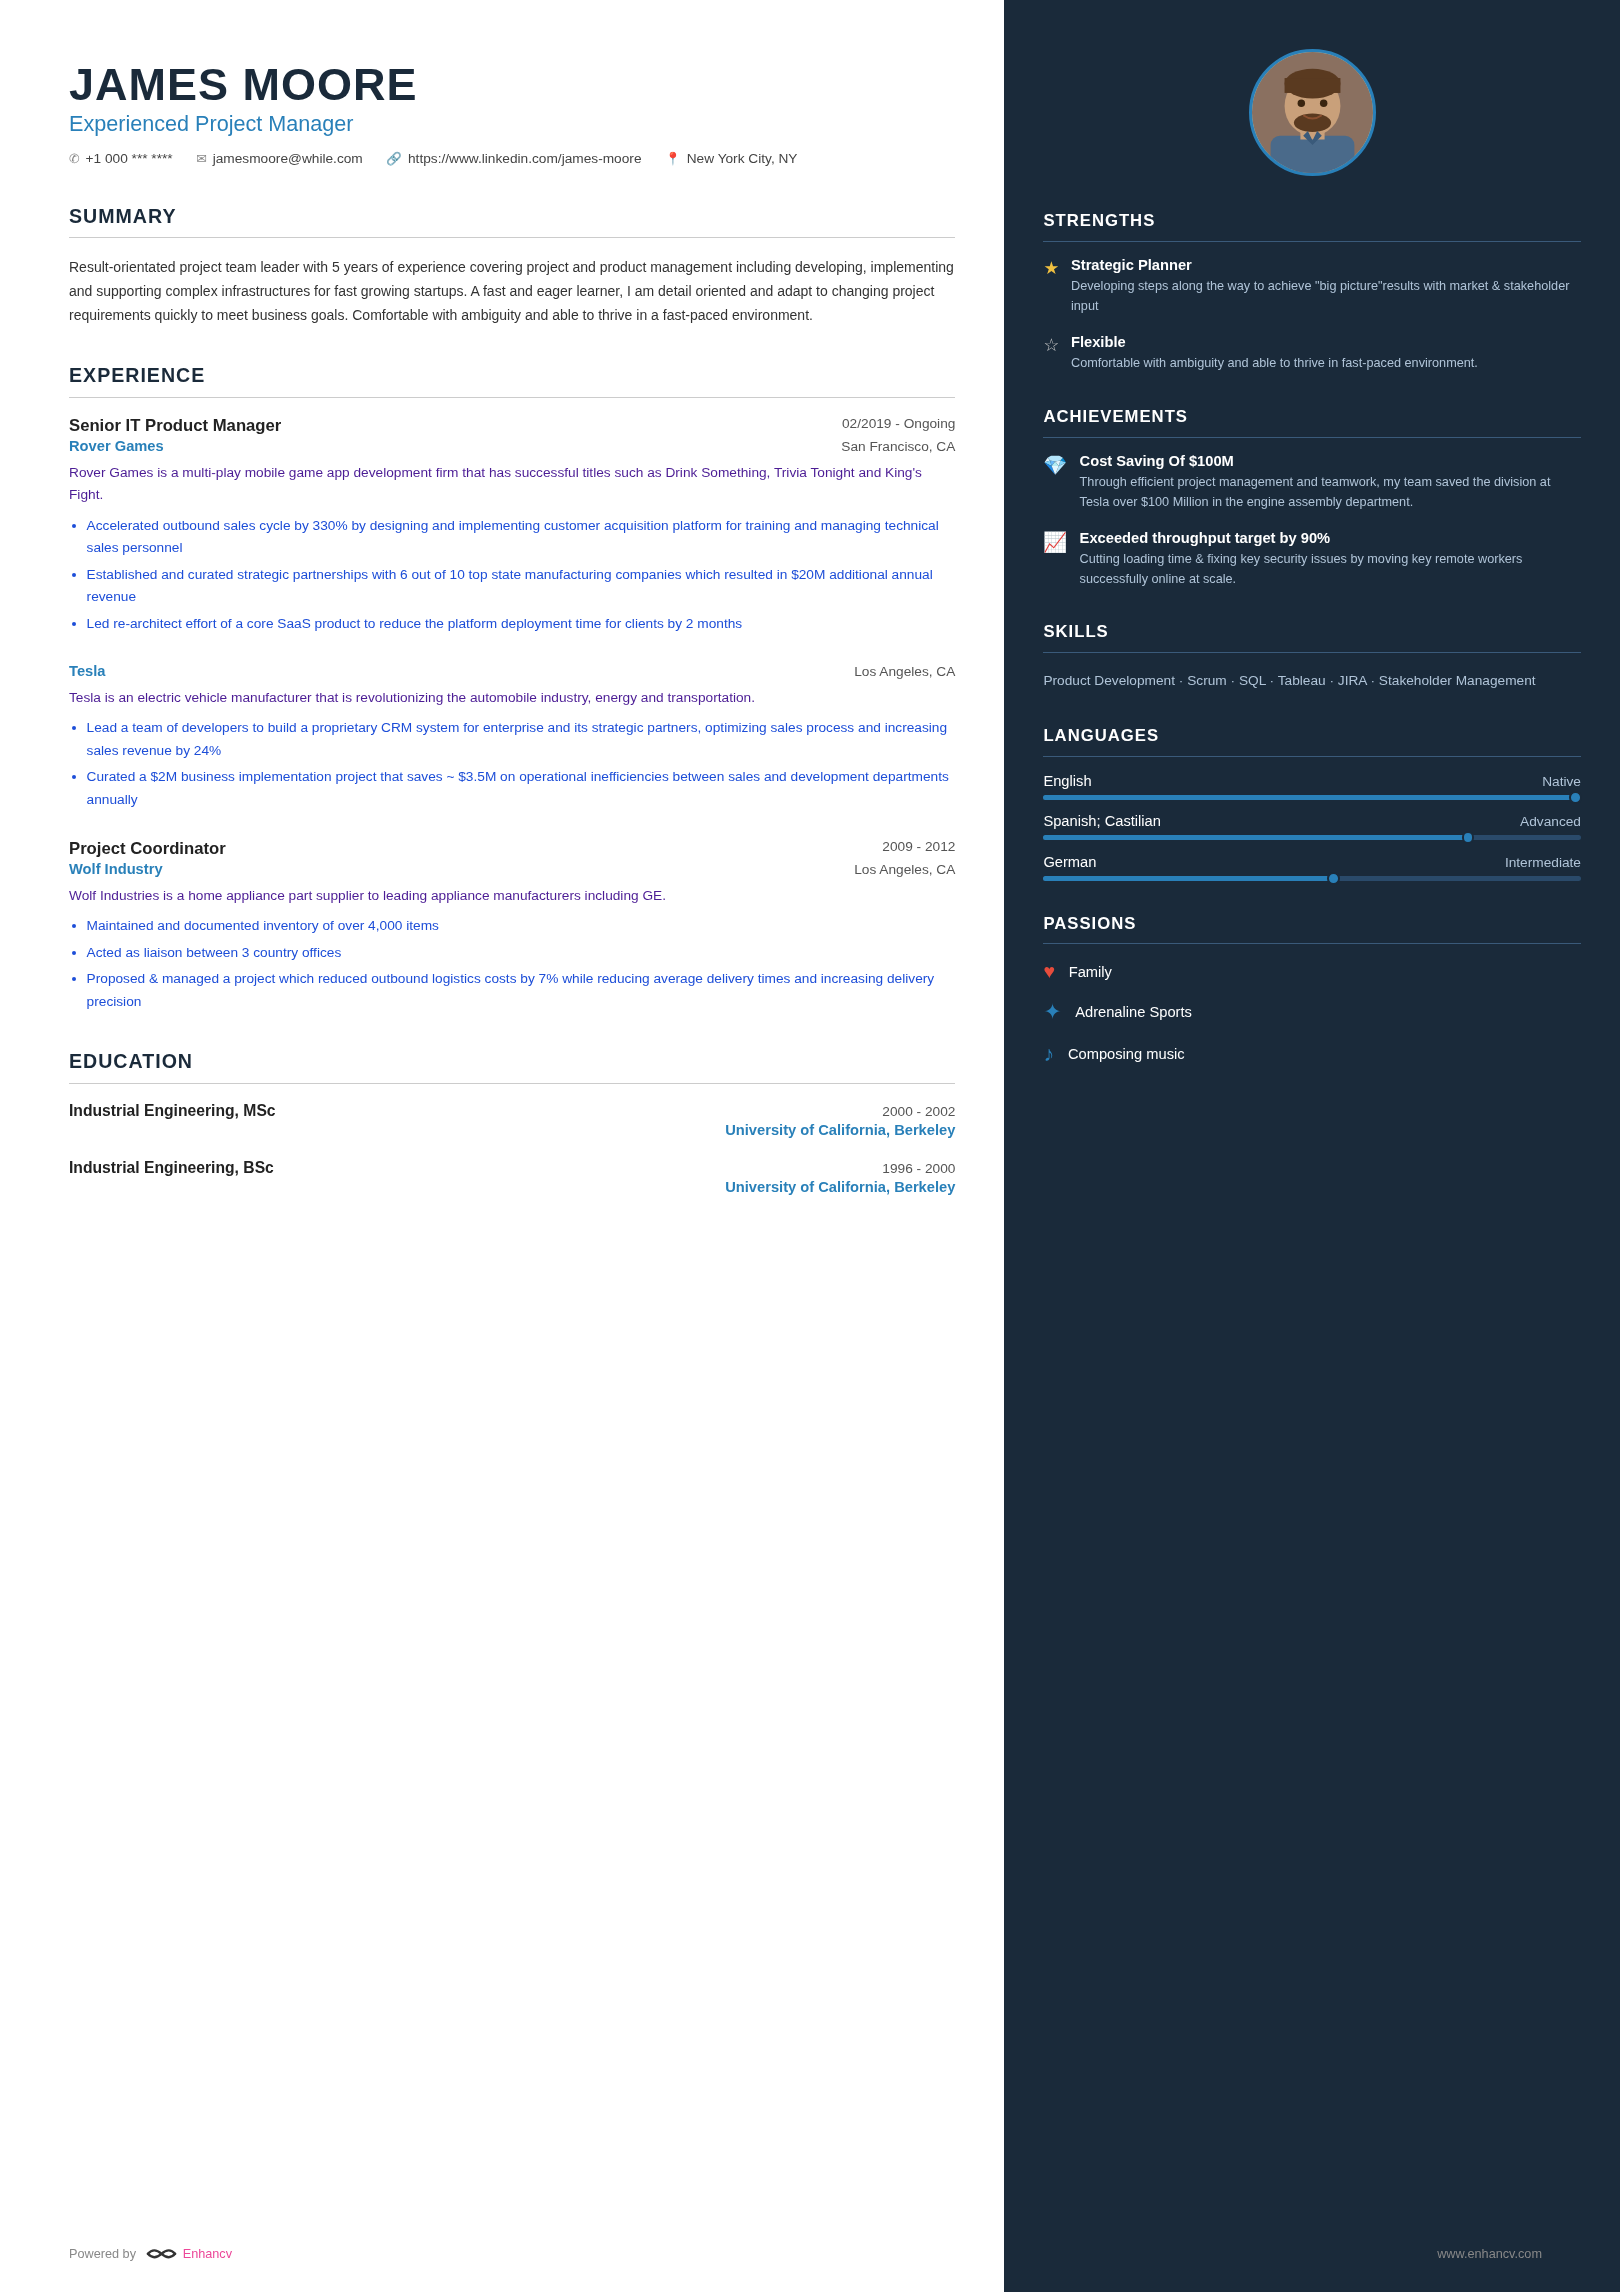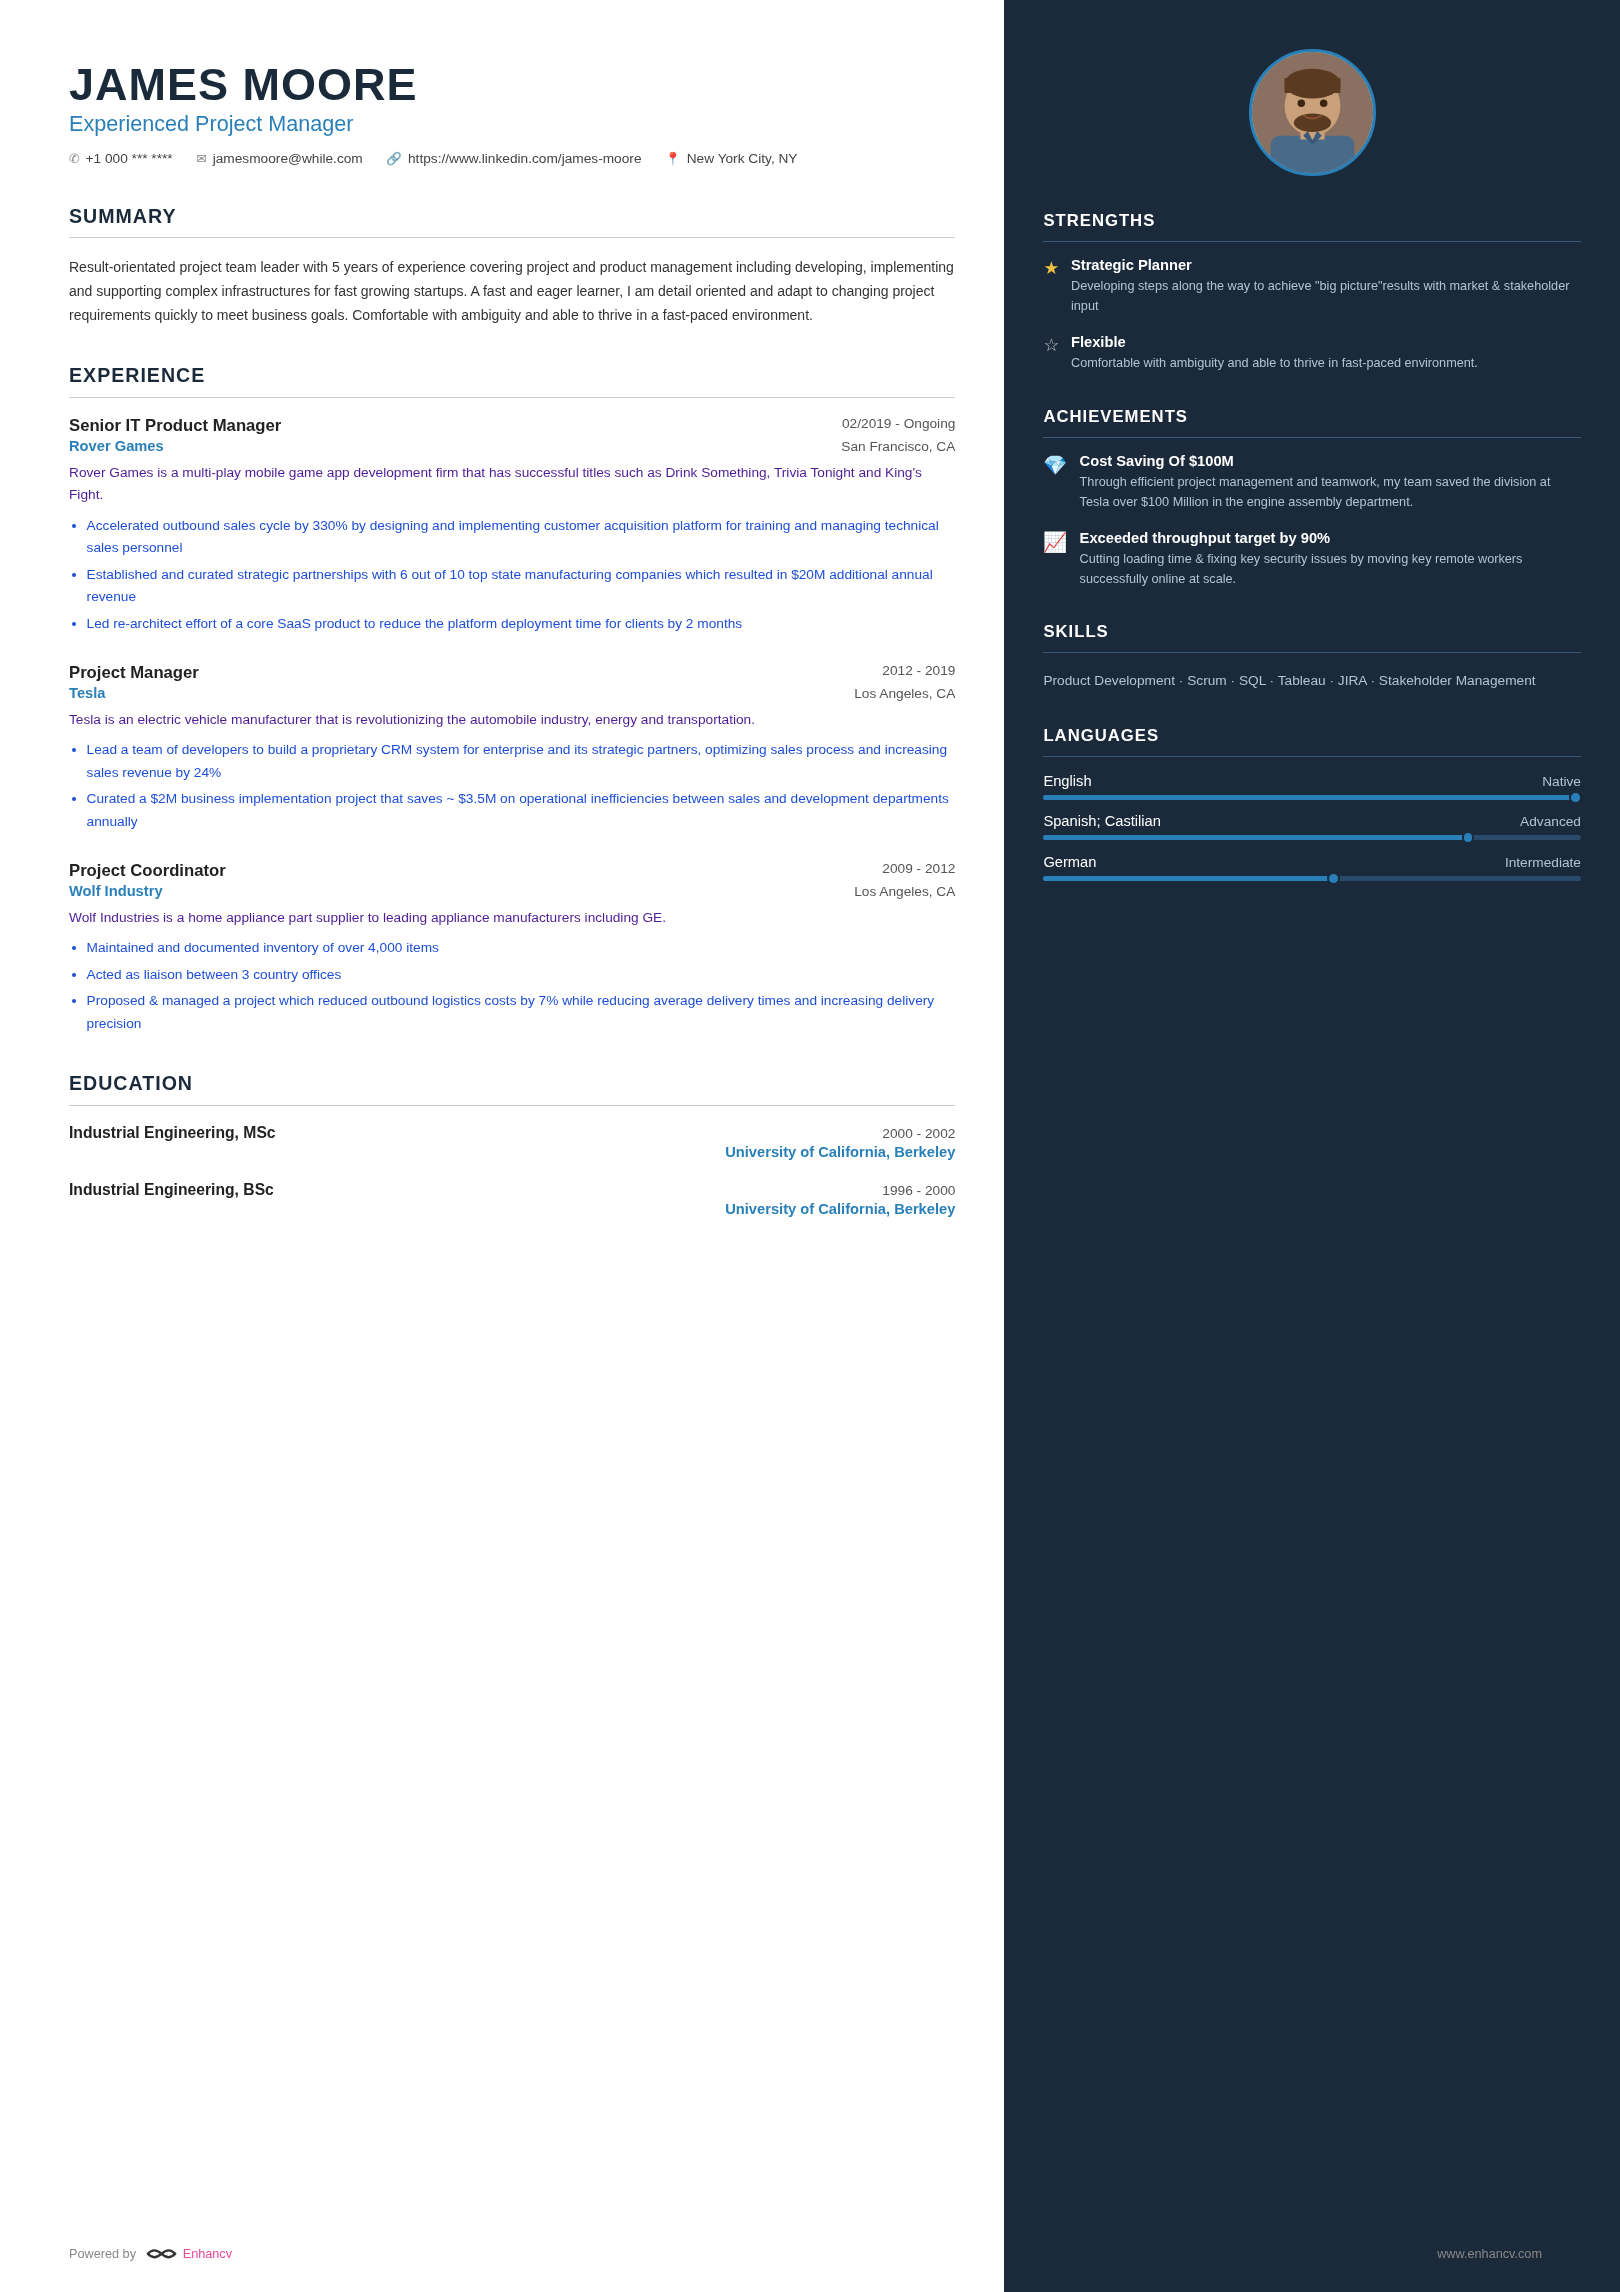--- a/index.html
+++ b/index.html
@@ -290,24 +290,20 @@
       </div>
       <p class="exp-description">Rover Games is a multi-play mobile game app development firm that has successful titles such as Drink Something, Trivia Tonight and King's Fight.</p>
       <ul class="exp-bullets">
         <li>Accelerated outbound sales cycle by 330% by designing and implementing customer acquisition platform for training and managing technical sales personnel</li>
         <li>Established and curated strategic partnerships with 6 out of 10 top state manufacturing companies which resulted in $20M additional annual revenue</li>
         <li>Led re-architect effort of a core SaaS product to reduce the platform deployment time for clients by 2 months</li>
       </ul>
     </div>
 
     <div class="exp-entry">
-      <div class="exp-header">
-        <span class="exp-title">Project Manager</span>
-        <span class="exp-dates">2012 - 2019</span>
-      </div>
       <div class="exp-company-row">
         <span class="exp-company">Tesla</span>
         <span class="exp-location">Los Angeles, CA</span>
       </div>
       <p class="exp-description">Tesla is an electric vehicle manufacturer that is revolutionizing the automobile industry, energy and transportation.</p>
       <ul class="exp-bullets">
         <li>Lead a team of developers to build a proprietary CRM system for enterprise and its strategic partners, optimizing sales process and increasing sales revenue by 24%</li>
         <li>Curated a $2M business implementation project that saves ~ $3.5M on operational inefficiencies between sales and development departments annually</li>
       </ul>
     </div>
@@ -475,15 +471,34 @@
         <span class="lang-level">Intermediate</span>
       </div>
       <div class="lang-bar-bg">
         <div class="lang-bar-fill" style="width:55%">
           <div class="lang-bar-dot"></div>
         </div>
       </div>
     </div>
   </div>
 
+  <div class="right-section">
+    <div class="right-section-title">PASSIONS</div>
+    <hr class="right-divider">
+
+    <div class="passion-item">
+      <span class="passion-icon passion-heart">♥</span>
+      <span class="passion-name">Family</span>
+    </div>
+
+    <div class="passion-item">
+      <span class="passion-icon" style="color:#2980b9; font-size:21.6px;">✦</span>
+      <span class="passion-name">Adrenaline Sports</span>
+    </div>
+
+    <div class="passion-item">
+      <span class="passion-icon" style="color:#2980b9; font-size:21.6px;">♪</span>
+      <span class="passion-name">Composing music</span>
+    </div>
+  </div>
 
 </div>
 
 
 </body></html>

